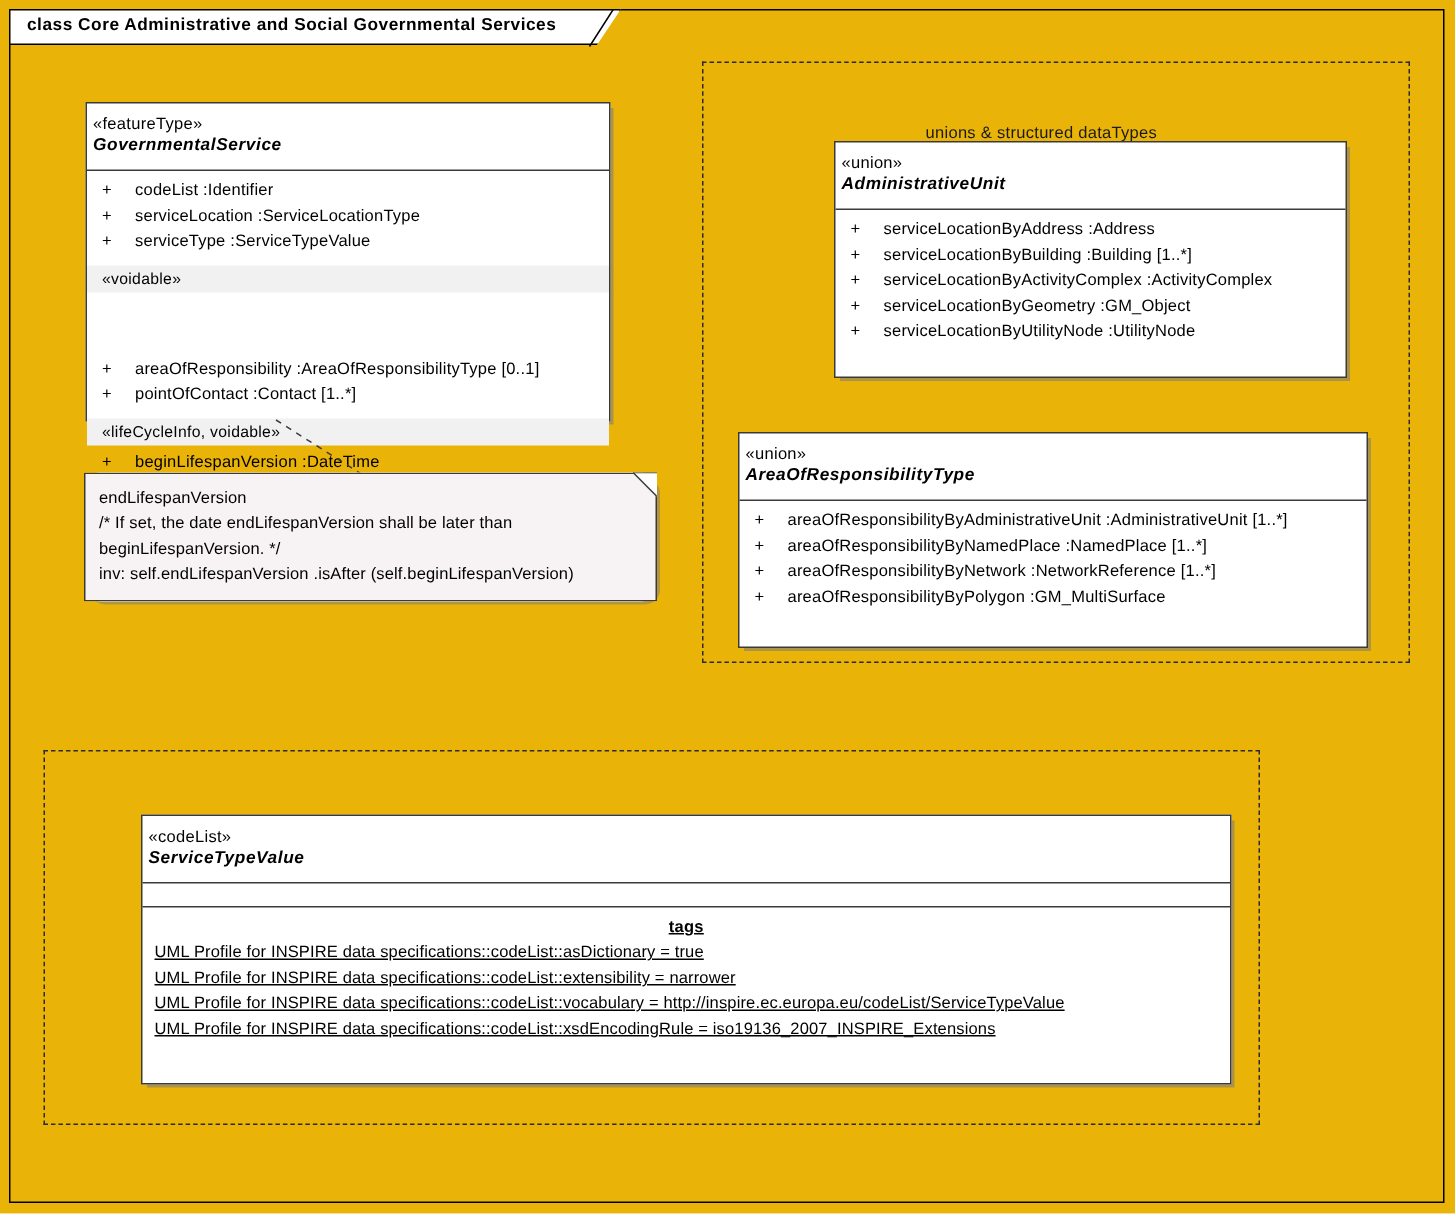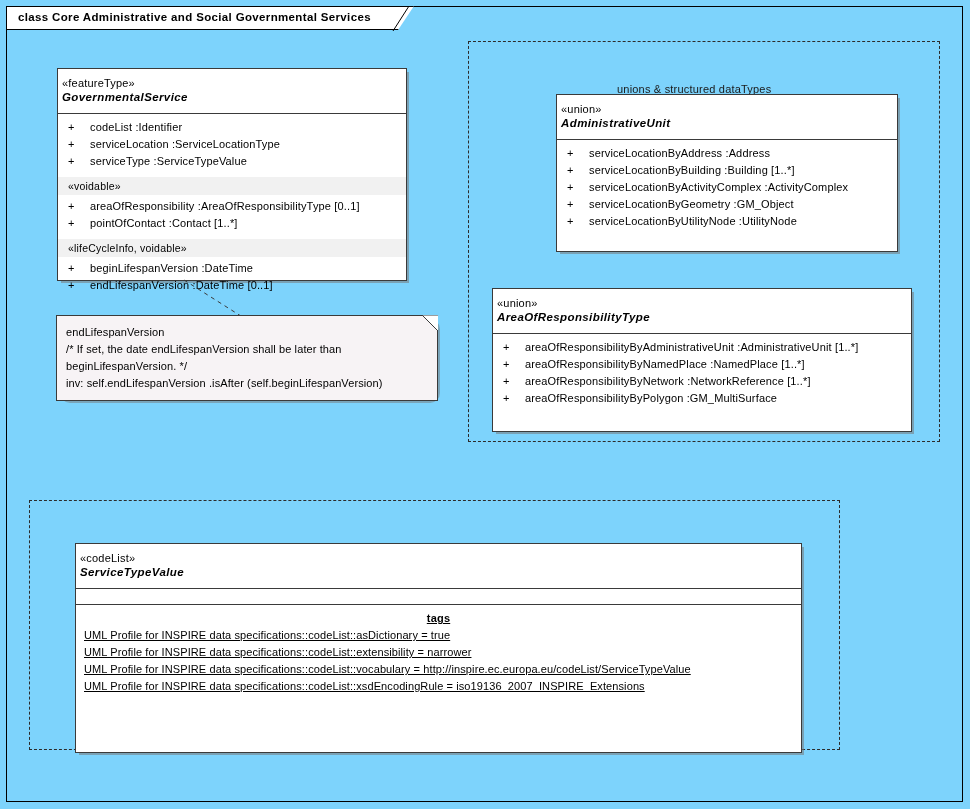--- a/index.html
+++ b/index.html
@@ -9,21 +9,21 @@
   }
   body {
     font-family: "Liberation Sans", sans-serif;
     -webkit-font-smoothing: none;
   }
 
   #canvas {
     position: relative;
     width: 970px;
     height: 809px;
-    background: #7dd3fc;
+    background: #eab308;
     overflow: hidden;
   }
 
   
   .frame-border {
     position: absolute;
     left: 6px;
     top: 6px;
     width: 957px;
     height: 796px;
@@ -216,21 +216,21 @@
     <div class="uml-header">
       <div class="stereo">«featureType»</div>
       <div class="cls-name">GovernmentalService</div>
     </div>
     <div class="compartment">
       <div class="attr"><span class="vis">+</span><span>codeList  :Identifier</span></div>
       <div class="attr"><span class="vis">+</span><span>serviceLocation  :ServiceLocationType</span></div>
       <div class="attr"><span class="vis">+</span><span>serviceType  :ServiceTypeValue</span></div>
     </div>
     <div class="section-head">«voidable»</div>
-    <div class="compartment" style="padding-top:3px;">
+    <div class="compartment" style="padding-top:3px;margin-top:40px;">
       <div class="attr"><span class="vis">+</span><span>areaOfResponsibility  :AreaOfResponsibilityType [0..1]</span></div>
       <div class="attr"><span class="vis">+</span><span>pointOfContact  :Contact [1..*]</span></div>
     </div>
     <div class="section-head">«lifeCycleInfo, voidable»</div>
     <div class="compartment" style="padding-top:3px;">
       <div class="attr"><span class="vis">+</span><span>beginLifespanVersion  :DateTime</span></div>
       <div class="attr"><span class="vis">+</span><span>endLifespanVersion  :DateTime [0..1]</span></div>
     </div>
   </div>
 
@@ -273,21 +273,21 @@
       <div class="cls-name">AreaOfResponsibilityType</div>
     </div>
     <div class="compartment">
       <div class="attr"><span class="vis">+</span><span>areaOfResponsibilityByAdministrativeUnit  :AdministrativeUnit [1..*]</span></div>
       <div class="attr"><span class="vis">+</span><span>areaOfResponsibilityByNamedPlace  :NamedPlace [1..*]</span></div>
       <div class="attr"><span class="vis">+</span><span>areaOfResponsibilityByNetwork  :NetworkReference [1..*]</span></div>
       <div class="attr"><span class="vis">+</span><span>areaOfResponsibilityByPolygon  :GM_MultiSurface</span></div>
     </div>
   </div>
 
-  <div class="uml-box" style="left:75px; top:543px; width:727px; height:210px;">
+  <div class="uml-box" style="left:94px; top:543px; width:727px; height:180px;">
     <div class="uml-header">
       <div class="stereo">«codeList»</div>
       <div class="cls-name">ServiceTypeValue</div>
     </div>
     <div class="empty-compartment"></div>
     <div class="divider-thin"></div>
     <div class="compartment" style="padding-top:2px;text-decoration:underline;">
       <div class="tags-title">tags</div>
       <div class="tag-line">UML Profile for INSPIRE data specifications::codeList::asDictionary = true</div>
       <div class="tag-line">UML Profile for INSPIRE data specifications::codeList::extensibility = narrower</div>

